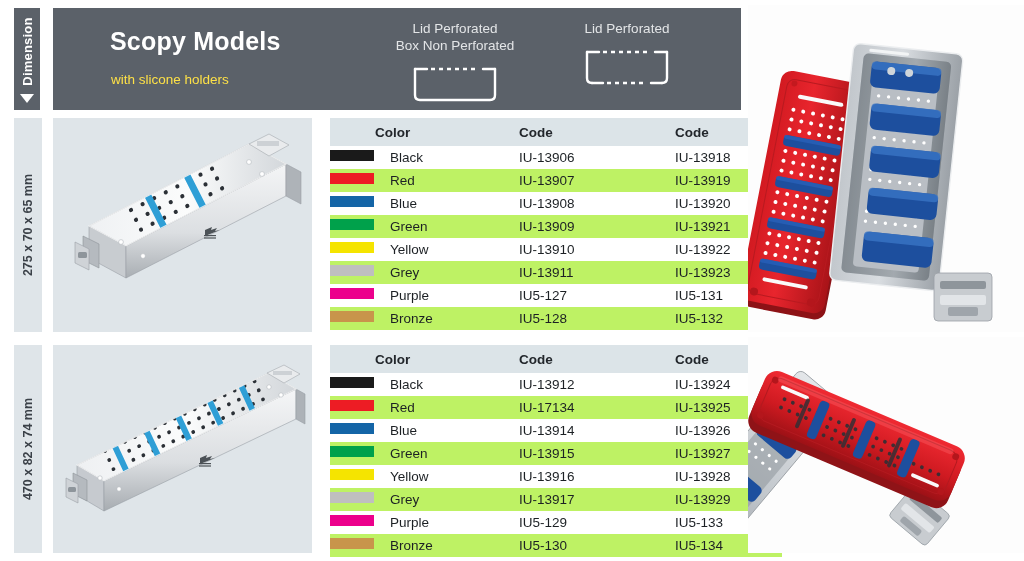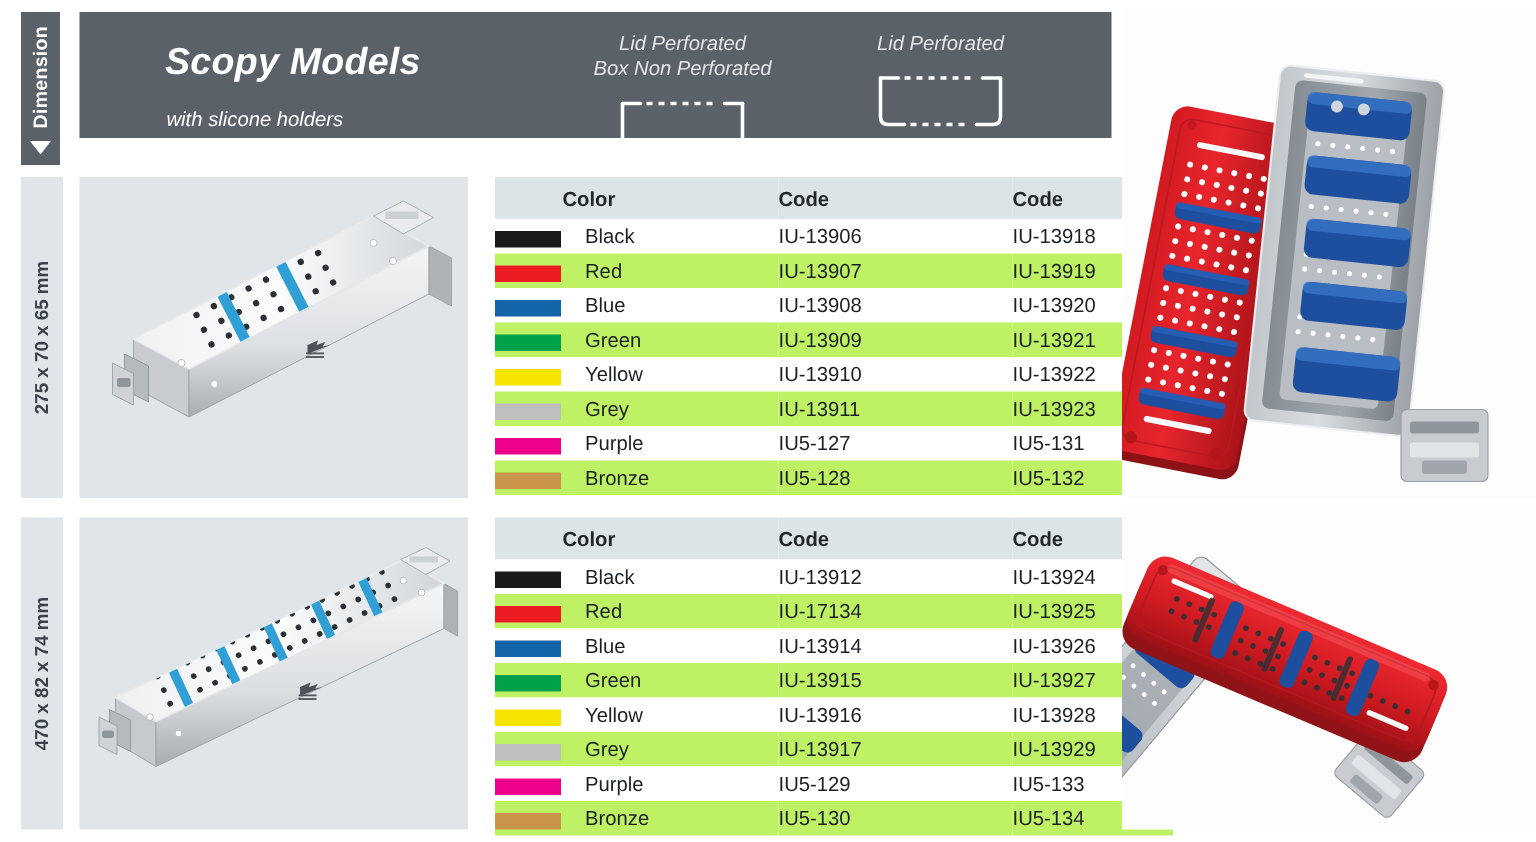--- a/index.html
+++ b/index.html
@@ -57,38 +57,37 @@
     border-right: 7px solid transparent;
     border-top: 9px solid #ffffff;
   }
 
   
   .header {
     position: absolute;
     left: 53px;
     top: 8px;
     width: 688px;
-    height: 84px;
+    height: 102px;
     background: #5b6169;
-    font-style: italic;
   }
   .header-title {
     position: absolute;
     left: 57px;
     top: 19px;
     color: #ffffff;
     font-size: 25px;
     font-weight: bold;
     letter-spacing: .2px;
   }
   .header-subtitle {
     position: absolute;
     left: 58px;
     top: 64px;
-    color: #ffffff;
+    color: #fde047;
     font-size: 13.5px;
   }
   .hdr-col {
     position: absolute;
     top: 12px;
     width: 160px;
     text-align: center;
   }
   .hdr-col.c1 { left: 322px; }
   .hdr-col.c2 { left: 494px; }
@@ -165,21 +164,21 @@
     border: none;
     vertical-align: middle;
   }
   .code-table tr.odd  td { background: #ffffff; }
   .code-table tr.even td { background: #bef264; }
   .cell-color {
     padding-left: 14px;
   }
   .swatch-wrap {
     display: flex;
-    align-items: flex-end;
+    align-items: flex-start;
   }
   .swatch {
     width: 44px;
     height: 11px;
     flex: 0 0 auto;
     display: inline-block;
   }
   .swatch-label {
     margin-left: 16px;
     font-size: 13.5px;

